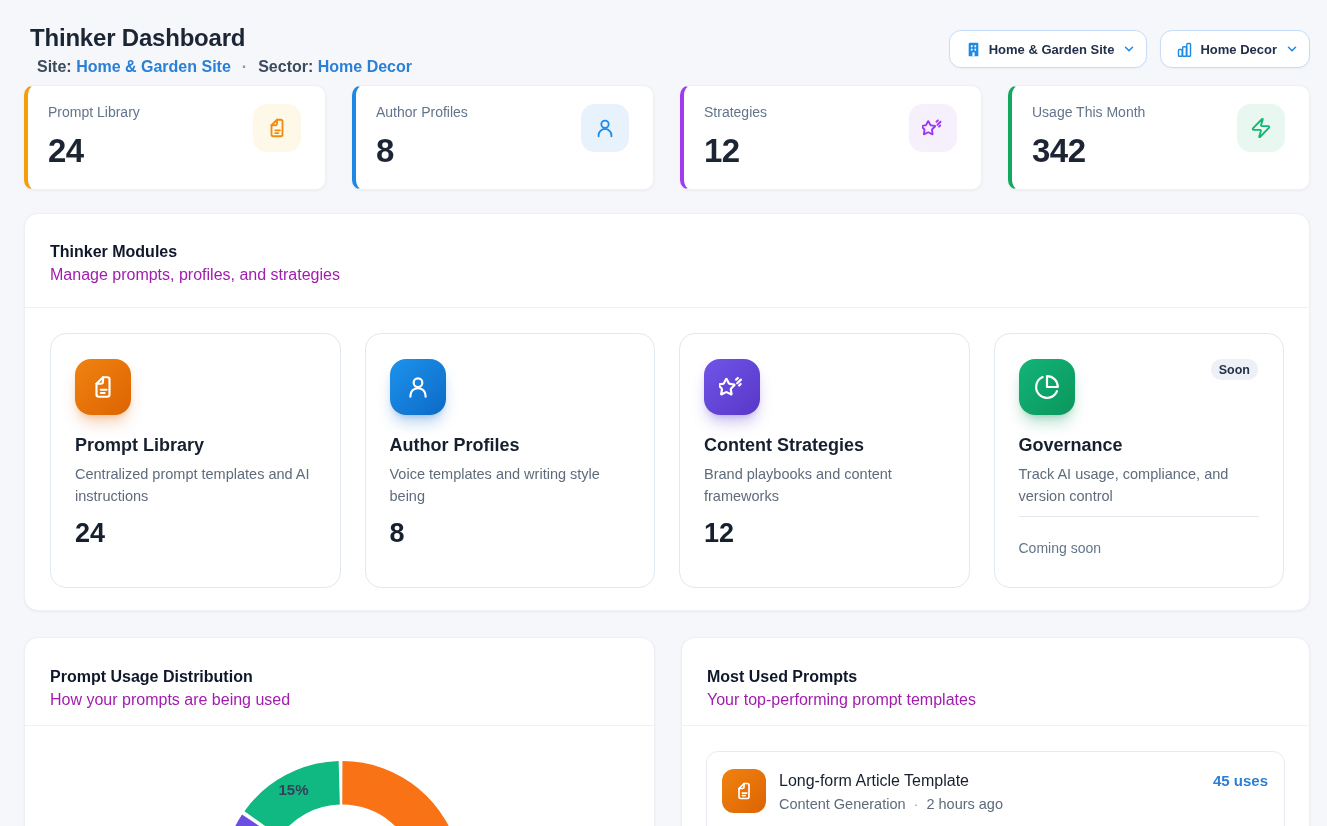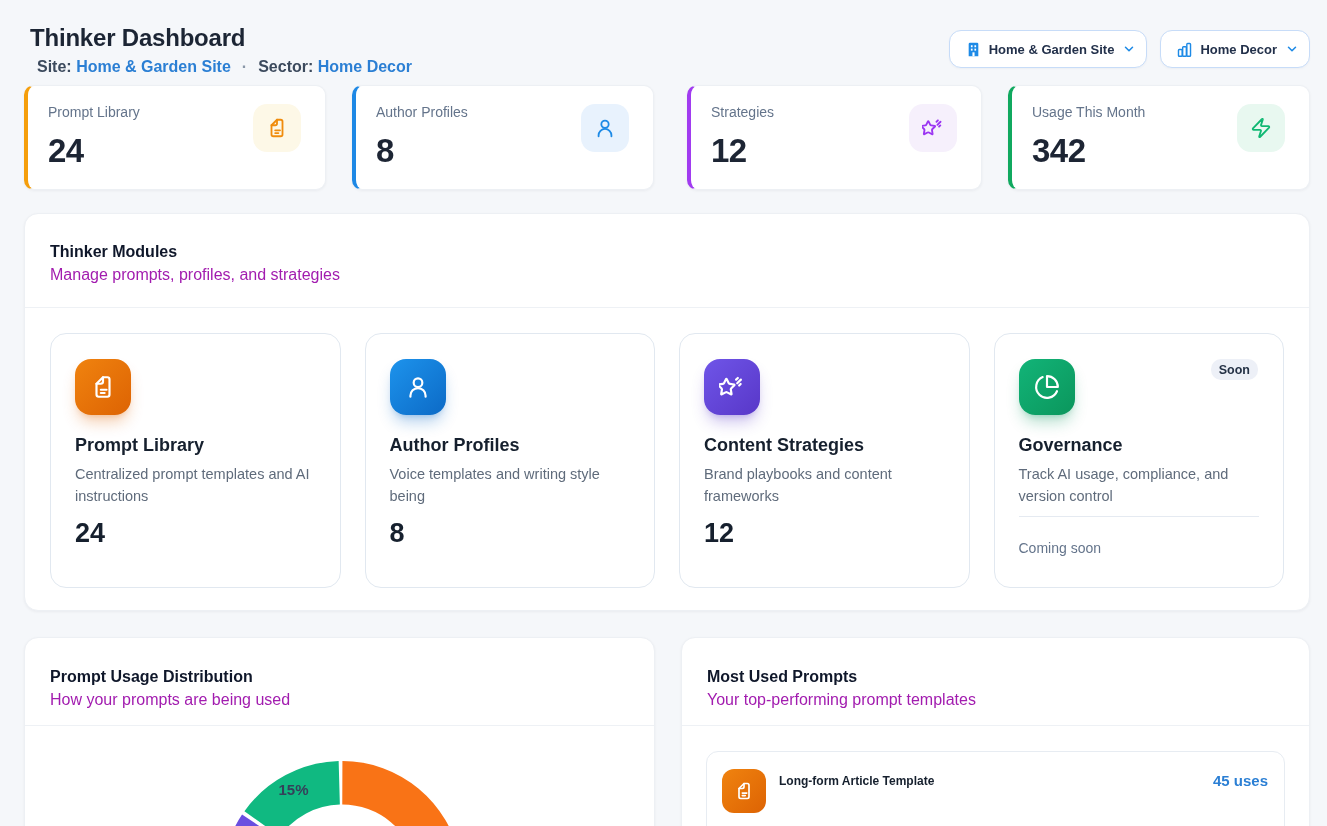--- a/index.html
+++ b/index.html
@@ -20,21 +20,21 @@
 .hbtns { position:absolute; right:0; top:30px; display:flex; gap:13px; }
 .hbtn { display:flex; align-items:center; height:38px; background:#fff; border:1px solid #c7dcf8; border-radius:12px; padding:0 10px 0 15px; box-shadow:0 1px 2px rgba(30,60,100,0.04); }
 .hbtn .ic { width:17px; height:17px; margin-right:7px; }
 .hbtn .lbl { font-size:13px; font-weight:bold; color:#22304a; margin-right:8px; }
 .hbtn .chev { width:14px; height:14px; }
 
 
 .stats { display:grid; grid-template-columns:repeat(4,1fr); gap:26px; }
 .stat { position:relative; background:#fff; border-radius:10px; height:105px; border:1px solid #edf0f4; border-left:4px solid #f59e0b; box-shadow:0 1px 3px rgba(16,24,40,.05); padding:18px 0 0 20px; }
 .stat.b2 { border-left-color:#1e88e5; }
-.stat.b3 { border-left-color:#a13bf0;margin-left:7px; }
+.stat.b3 { border-left-color:#a13bf0; }
 .stat.b4 { border-left-color:#10a95f; }
 .stat .t { font-size:14px; color:#64748b; }
 .stat .v { font-size:33px; font-weight:bold; color:#1d2534; margin-top:12px; letter-spacing:-0.5px; }
 .stat .ibox { position:absolute; top:18px; right:24px; width:48px; height:48px; border-radius:14px; display:flex; align-items:center; justify-content:center; }
 .stat .ibox svg { width:22px; height:22px; }
 .ibg1 { background:#fdf8e7; }
 .ibg2 { background:#e8f2fd; }
 .ibg3 { background:#f6f0fc; }
 .ibg4 { background:#e8f8f0; }
 
@@ -62,21 +62,21 @@
 .bottom { display:grid; grid-template-columns:631px 629px; gap:26px; margin-top:26px; }
 .bcard { background:#fff; border:1px solid #edf0f4; border-radius:14px; height:420px; box-shadow:0 1px 3px rgba(16,24,40,.05); }
 .bcard .phead { padding:26px 24px 0 25px; height:88px; border-bottom:1px solid #eef1f5; }
 .chartwrap { position:relative; height:100px; overflow:visible; }
 .chartwrap svg { position:absolute; left:0; top:0; }
 .plist { padding:25px 24px 0 24px; }
 .pitem { display:flex; align-items:flex-start; border:1px solid #e7ecf2; border-radius:12px; padding:17px 16px 16px 15px; height:120px; }
 .pitem .picon { width:44px; height:44px; border-radius:12px; background:linear-gradient(135deg,#f0830f,#dd6303); display:flex; align-items:center; justify-content:center; flex:none; }
 .pitem .picon svg { width:20px; height:20px; }
 .pitem .pinfo { margin-left:13px; flex:1; }
-.pitem .pn { font-size:12px; font-weight:bold; color:#16202e; line-height:18px; margin-top:3px; }
+.pitem .pn { font-size:16px; font-weight:normal; color:#16202e; line-height:18px; margin-top:3px; }
 .pitem .pm { font-size:14.5px; color:#5f6b7b; margin-top:6px; }
 .pitem .pm .dot { color:#94a3b8; margin:0 8px; }
 .pitem .uses { font-size:15px; font-weight:bold; color:#2b7fd4; margin-top:3px; }
 </style>
 </head>
 <body>
 <div class="page">
 
   <div class="hdr">
     <div>
@@ -247,20 +247,21 @@
           <div class="picon">
             <svg viewBox="0 0 24 24" fill="none" stroke="#ffffff" stroke-width="2" stroke-linecap="round" stroke-linejoin="round">
                 <path d="M12 3h4a2 2 0 0 1 2 2v14a2 2 0 0 1-2 2H8a2 2 0 0 1-2-2V9Z"></path>
                 <path d="M12 3v4a2 2 0 0 1-2 2H6"></path>
                 <path d="M10 14.5h5.3"></path>
                 <path d="M10 17.5h3.5"></path>
               </svg>
           </div>
           <div class="pinfo">
             <div class="pn">Long-form Article Template</div>
+            <div class="pm">Content Generation<span class="dot">·</span>2 hours ago</div>
           </div>
           <div class="uses">45 uses</div>
         </div>
       </div>
     </div>
   </div>
 
 </div>
 
 </body></html>

